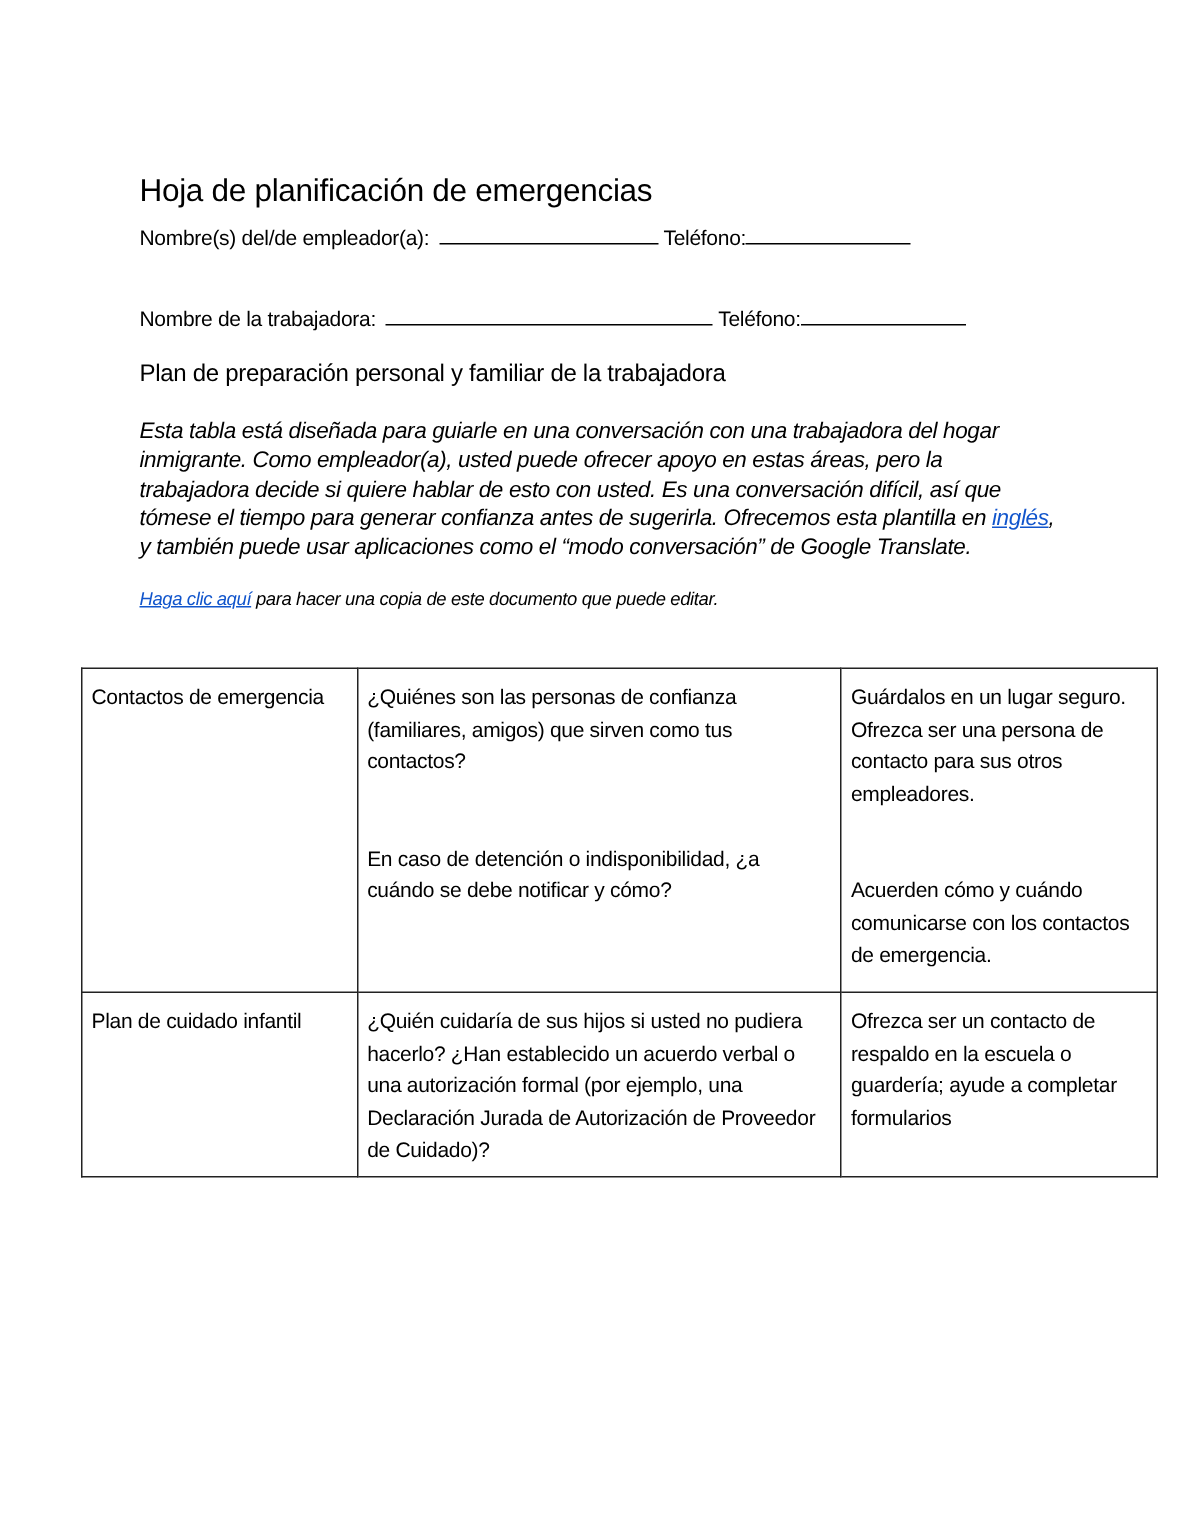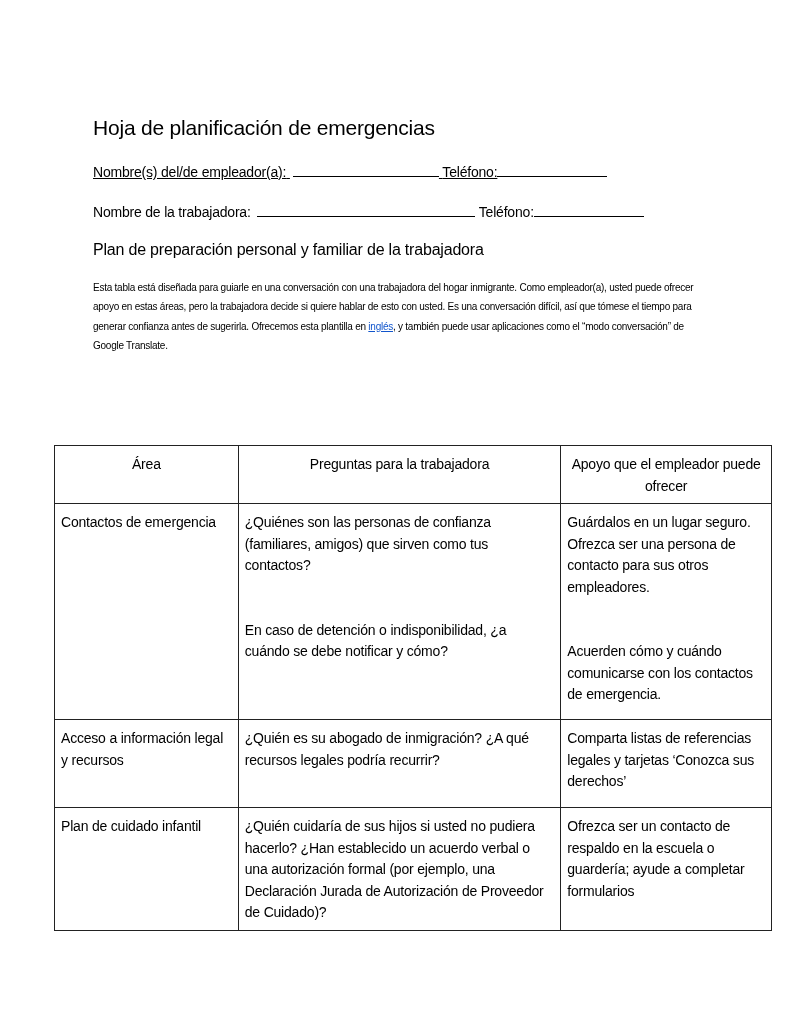--- a/index.html
+++ b/index.html
@@ -23,38 +23,39 @@
       letter-spacing: -0.2px;
       white-space: nowrap;
     }
     .field-line {
       position: absolute;
       left: 93px;
       font-size: 14px;
       white-space: nowrap;
       letter-spacing: -0.2px;
     }
-    .field-line.l1 { top: 164px; text-decoration: underline; }
+    .field-line.l1 { top: 150px; }
     .field-line.l2 { top: 204px; }
     .blank { display: inline-block; border-bottom: 1px solid #000; height: 12px; vertical-align: baseline; }
     .section-title {
       position: absolute;
       left: 93px;
       top: 241px;
       font-size: 16px;
       font-weight: normal;
       white-space: nowrap;
       letter-spacing: -0.2px;
     }
     .intro {
       position: absolute;
       left: 93px;
       top: 278px;
       width: 610px;
-      font-size: 10px;
+      font-size: 15px;
+      font-style: italic;
       line-height: 19.3px;
       letter-spacing: -0.25px;
     }
     .intro p { margin: 0; }
     .links {
       position: absolute;
       left: 93px;
       top: 390px;
       width: 640px;
       font-size: 12.3px;
@@ -119,54 +120,43 @@
 
 <h2 class="section-title">Plan de preparación personal y familiar de la trabajadora</h2>
 
 <div class="intro">
   <p>
     <span>Esta tabla está diseñada para guiarle en una conversación con una trabajadora del hogar inmigrante. Como empleador(a), usted puede ofrecer apoyo en estas áreas, pero la trabajadora decide si quiere hablar de esto con usted. Es una conversación difícil, así que tómese el tiempo para generar confianza antes de sugerirla. Ofrecemos esta plantilla en </span><a class="link">inglés</a><span>, y también puede usar aplicaciones como el “modo conversación” de Google Translate.</span>
   </p>
 </div>
 
 <div class="links">
+  <div>
+    <a class="link">Haga clic aquí</a><span> para hacer una copia de este documento que puede editar.</span>
+  </div>
 </div>
 
 <table class="plan">
   <colgroup>
     <col class="c1">
       <col class="c2">
       <col class="c3">
   </colgroup>
   <tbody>
-      <tr class="row-header">
-    <th>Área</th>
-    <th>Preguntas para la trabajadora</th>
-    <th>Apoyo que el empleador puede ofrecer</th>
-  </tr>
   <tr class="row-1">
     <td class="area-label">Contactos de emergencia</td>
     <td>
       <div>¿Quiénes son las personas de confianza (familiares, amigos) que sirven como tus contactos?</div>
       <span class="spacer"></span>
       <div>En caso de detención o indisponibilidad, ¿a cuándo se debe notificar y cómo?</div>
     </td>
     <td>
       <div>Guárdalos en un lugar seguro. Ofrezca ser una persona de contacto para sus otros empleadores.</div>
       <span class="spacer2"></span>
       <div>Acuerden cómo y cuándo comunicarse con los contactos de emergencia.</div>
-    </td>
-  </tr>
-  <tr class="row-2">
-    <td class="area-label">Acceso a información legal y recursos</td>
-    <td>
-      <div>¿Quién es su abogado de inmigración?  ¿A qué recursos legales podría recurrir?</div>
-    </td>
-    <td>
-      <div>Comparta listas de referencias legales y tarjetas ‘Conozca sus derechos’</div>
     </td>
   </tr>
   <tr class="row-3">
     <td class="area-label">Plan de cuidado infantil</td>
     <td>
       <div>¿Quién cuidaría de sus hijos si usted no pudiera hacerlo?  ¿Han establecido un acuerdo verbal o una autorización formal (por ejemplo, una Declaración Jurada de Autorización de Proveedor de Cuidado)?</div>
     </td>
     <td>
       <div>Ofrezca ser un contacto de respaldo en la escuela o guardería; ayude a completar formularios</div>
     </td>

